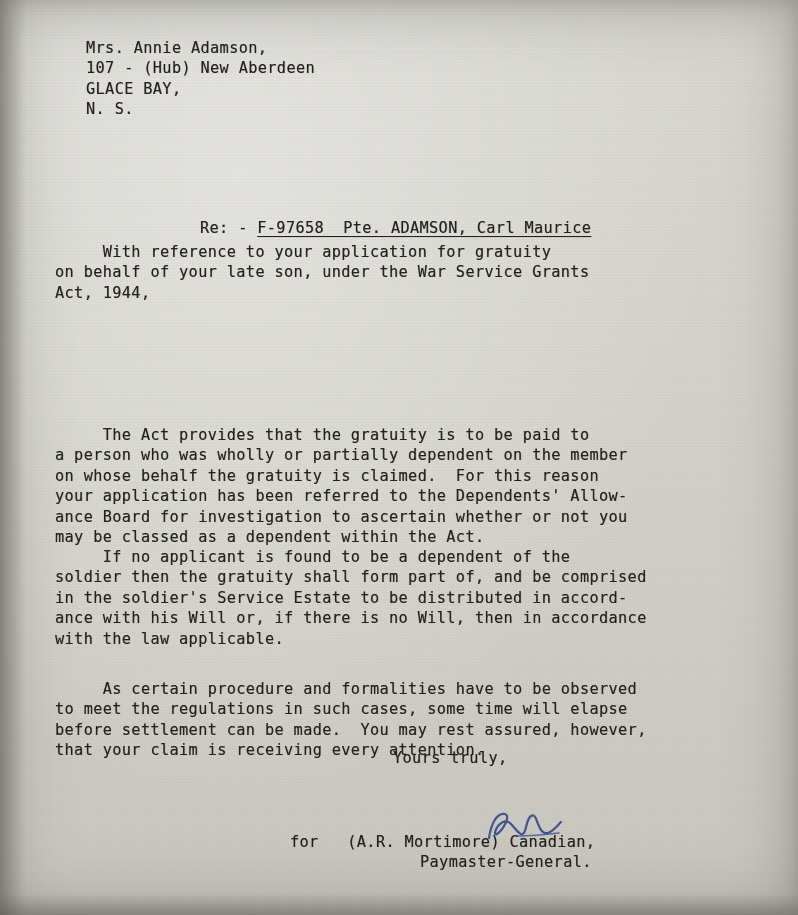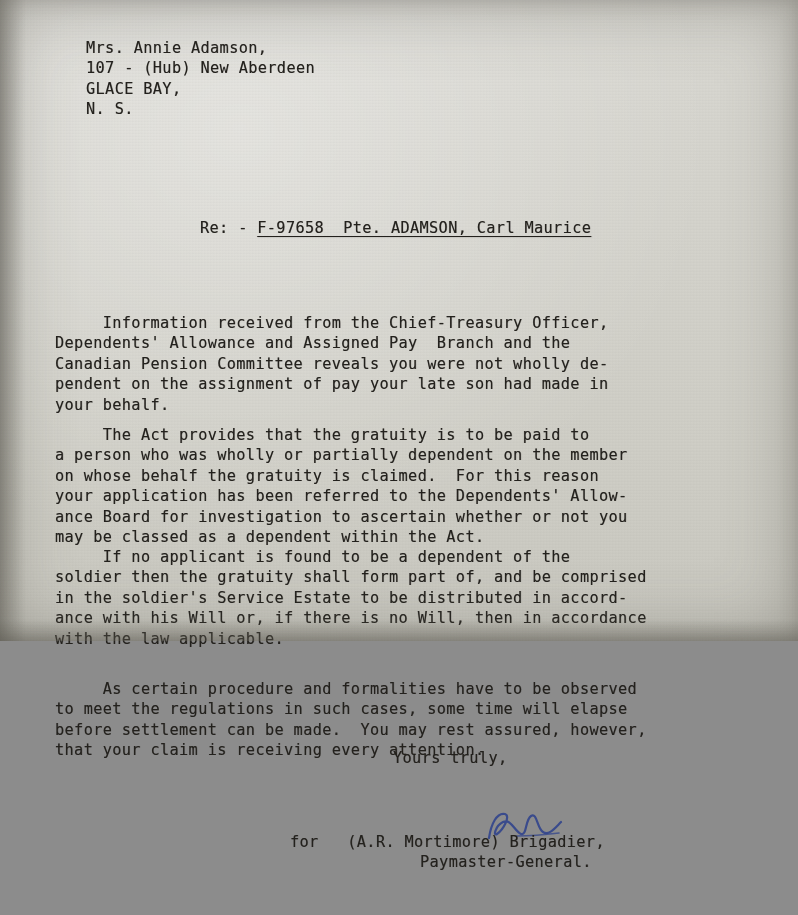--- a/index.html
+++ b/index.html
@@ -10,21 +10,21 @@
   body {
     width: 798px;
     height: 915px;
     overflow: hidden;
     font-family: "DejaVu Sans Mono", monospace;
   }
 
   .page {
     position: relative;
     width: 798px;
-    height: 641px;
+    height: 915px;
     background:
       radial-gradient(ellipse at 30% 20%, rgba(255,255,255,0.35), rgba(255,255,255,0) 60%),
       linear-gradient(180deg, #d9d8d2 0%, #d4d3cc 35%, #cfcec6 70%, #c9c8c0 100%);
     box-sizing: border-box;
   }
 
   
   .grain {
     position: absolute;
     inset: 0;
@@ -132,25 +132,23 @@
 <div class="page">
 
   <div class="typed addr"><span>Mrs. Annie Adamson,</span>
 <span>107 - (Hub) New Aberdeen</span>
 <span>GLACE BAY,</span>
 <span>N. S.</span></div>
 
   <div class="typed subject"><span>Re: - </span><span class="under">F-97658  Pte. ADAMSON, Carl Maurice</span></div>
 
 
-  <div class="typed body-block p2">     Information received from the Chief-Treasury Officer,
-Dependents' Allowance and Assigned Pay  Branch and the
-Canadian Pension Committee reveals you were not wholly de-
-pendent on the assignment of pay your late son had made in
-your behalf.</div>
+  <div class="typed body-block p1">     With reference to your application for gratuity
+on behalf of your late son, under the War Service Grants
+Act, 1944,</div>
   <div class="typed body-block p3">     The Act provides that the gratuity is to be paid to
 a person who was wholly or partially dependent on the member
 on whose behalf the gratuity is claimed.  For this reason
 your application has been referred to the Dependents' Allow-
 ance Board for investigation to ascertain whether or not you
 may be classed as a dependent within the Act.</div>
   <div class="typed body-block p4">     If no applicant is found to be a dependent of the
 soldier then the gratuity shall form part of, and be comprised
 in the soldier's Service Estate to be distributed in accord-
 ance with his Will or, if there is no Will, then in accordance
@@ -162,20 +160,20 @@
 
   <div class="typed closing">Yours truly,</div>
 
   <div class="signature">
     <svg width="90" height="40" viewBox="0 0 90 40" fill="none">
       <path d="M8 32 C10 18, 16 6, 24 8 C30 10, 22 24, 16 28 C12 31, 14 20, 22 16 C30 12, 34 26, 40 28 C46 30, 44 14, 50 10 C56 6, 56 22, 62 26 C68 30, 74 22, 80 16" stroke="#2b3f8c" stroke-width="2.2" stroke-linecap="round" stroke-linejoin="round" fill="none" opacity="0.85"></path>
       <path d="M36 30 C48 30, 62 29, 78 27" stroke="#2b3f8c" stroke-width="1.6" stroke-linecap="round" fill="none" opacity="0.7"></path>
     </svg>
   </div>
 
-  <div class="typed sign-block"><span>for   (A.R. Mortimore) Brigadier,</span>
+  <div class="typed sign-block"><span>for   (A.R. Mortimore) Canadian,</span>
 <span class="line2">Paymaster-General.</span></div>
 
   <div class="grain"></div>
   <div class="edge-left"></div>
   <div class="edge-bottom"></div>
   <div class="vignette"></div>
 </div>
 
 </body></html>

